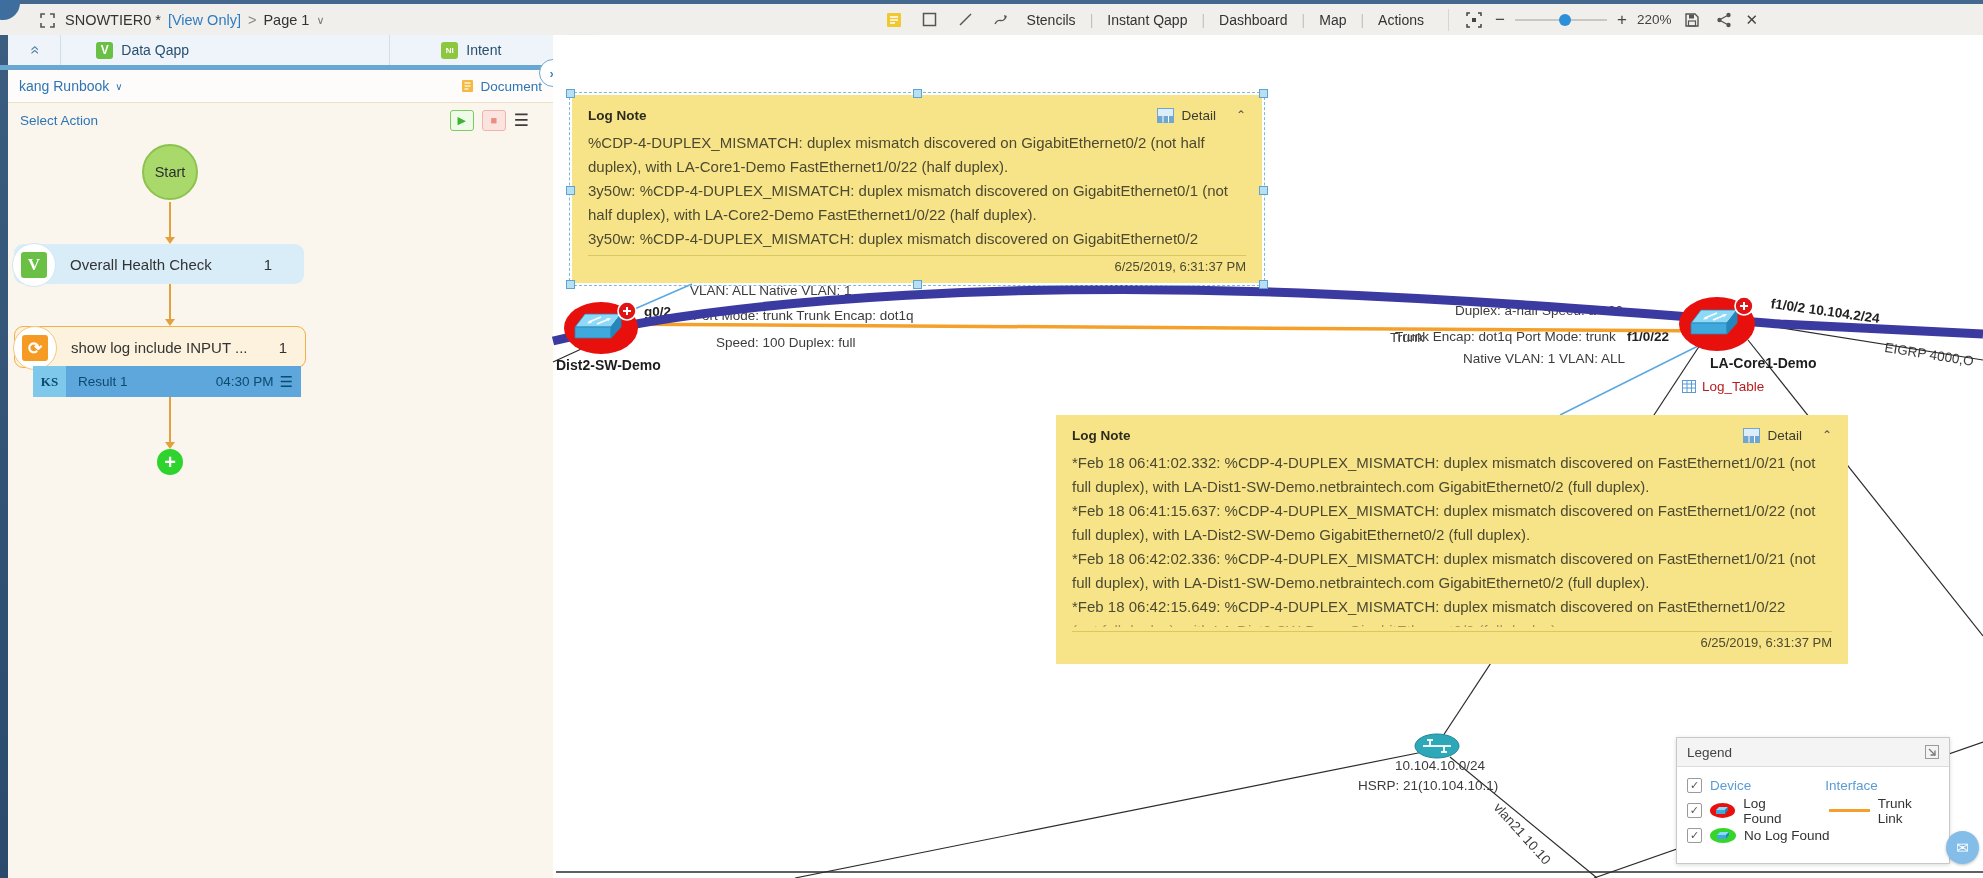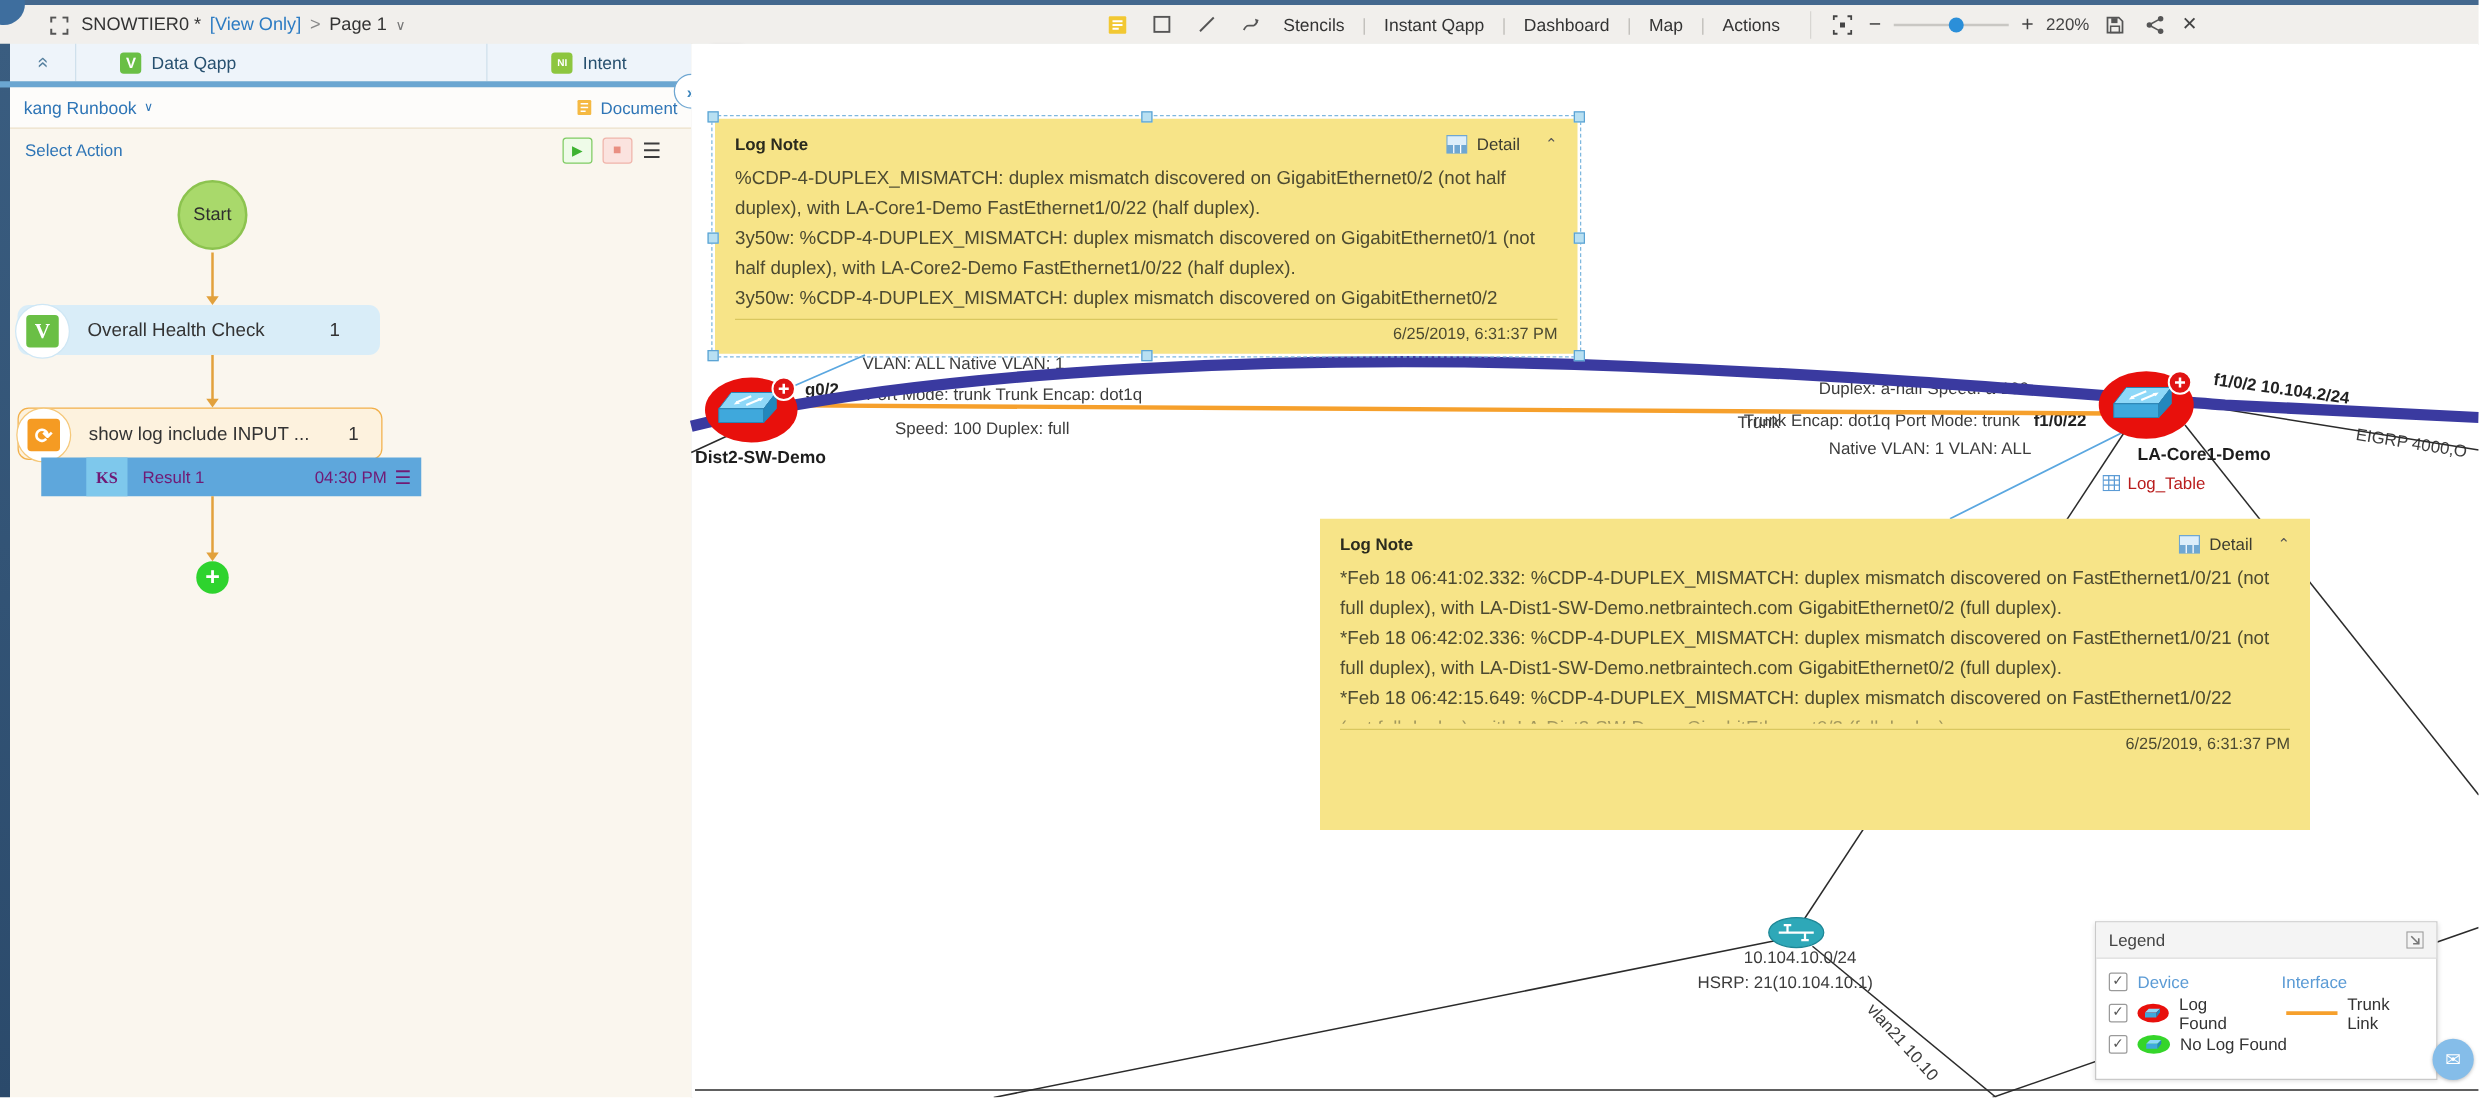--- a/index.html
+++ b/index.html
@@ -36,21 +36,21 @@
   #sel-icons{margin-left:auto;display:flex;align-items:center;gap:8px;margin-right:12px;}
   .run-btn{width:22px;height:19px;border-radius:3px;display:flex;align-items:center;justify-content:center;font-size:11px;}
   #play-btn{background:#eefbe8;border:1px solid #7ecb62;color:#3db331;}
   #stop-btn{background:#fbe3df;border:1px solid #f0b4aa;color:#e98f82;}
   
   #start-node{left:142px;top:144px;width:56px;height:56px;border-radius:50%;background:#a9d96b;border:2px solid #8cc34f;display:flex;align-items:center;justify-content:center;font-size:14.5px;color:#2e2e2e;box-sizing:border-box;}
   .flow-arrow{width:2px;background:#e2a13c;}
   .arrowhead{width:0;height:0;border-left:5px solid transparent;border-right:5px solid transparent;border-top:7px solid #e2a13c;}
   .flow-node{border-radius:9px;display:flex;align-items:center;font-size:15px;color:#333;}
   .node-badge{width:42px;height:42px;border-radius:50%;background:#fff;display:flex;align-items:center;justify-content:center;position:absolute;left:-2px;top:-1px;}
-  #result-bar{left:33px;top:366px;width:268px;height:31px;background:#5ea7dc;display:flex;align-items:center;color:#701a75;font-size:13.5px;padding-left:36px;}
+  #result-bar{left:33px;top:366px;width:268px;height:31px;background:#5ea7dc;display:flex;align-items:center;color:#0c4a6e;font-size:13.5px;}
   #ks-badge{width:33px;height:31px;background:#7ec8ec;display:flex;align-items:center;justify-content:center;font-family:"Liberation Serif",serif;font-size:13px;font-weight:bold;}
   #plus-btn{left:157px;top:449px;width:26px;height:26px;border-radius:50%;background:#2ed32e;color:#fff;font-size:20px;font-weight:bold;display:flex;align-items:center;justify-content:center;line-height:1;}
   
   #canvas{left:553px;top:35px;width:1430px;height:843px;background:#fff;}
   .link-label{font-size:13.5px;color:#3c3c3c;white-space:nowrap;}
   .intf{font-weight:bold;color:#222;}
   svg.links{left:0;top:0;width:1983px;height:878px;pointer-events:none;}
   .dev-label{font-size:14px;font-weight:bold;color:#1d1d1d;white-space:nowrap;}
   
   .note{background:#f7e488;box-sizing:border-box;padding:8px 16px 6px 16px;}
@@ -438,20 +438,21 @@
             <line x1="6" y1="8" x2="6" y2="14.5" stroke="#fff"></line>
             <line x1="11.5" y1="8" x2="11.5" y2="14.5" stroke="#fff"></line>
           </svg>
       </span>
       <span>Detail</span>
     </span>
     <span style="margin-left:20px;color:#555;font-size:12px;">⌃</span>
   </div>
   <div class="note-body">
     <div>*Feb 18 06:41:02.332: %CDP-4-DUPLEX_MISMATCH: duplex mismatch discovered on FastEthernet1/0/21 (not full duplex), with LA-Dist1-SW-Demo.netbraintech.com GigabitEthernet0/2 (full duplex).</div>
+    <div>*Feb 18 06:41:15.637: %CDP-4-DUPLEX_MISMATCH: duplex mismatch discovered on FastEthernet1/0/22 (not full duplex), with LA-Dist2-SW-Demo GigabitEthernet0/2 (full duplex).</div>
     <div>*Feb 18 06:42:02.336: %CDP-4-DUPLEX_MISMATCH: duplex mismatch discovered on FastEthernet1/0/21 (not full duplex), with LA-Dist1-SW-Demo.netbraintech.com GigabitEthernet0/2 (full duplex).</div>
     <div>*Feb 18 06:42:15.649: %CDP-4-DUPLEX_MISMATCH: duplex mismatch discovered on FastEthernet1/0/22</div>
     <div class="clipped">(not full duplex), with LA-Dist2-SW-Demo GigabitEthernet0/2 (full duplex).</div>
   </div>
   <div class="note-foot">6/25/2019, 6:31:37 PM</div>
 </div>
 
 <div class="abs" id="legend">
   <div id="legend-head">
     <span>Legend</span>

